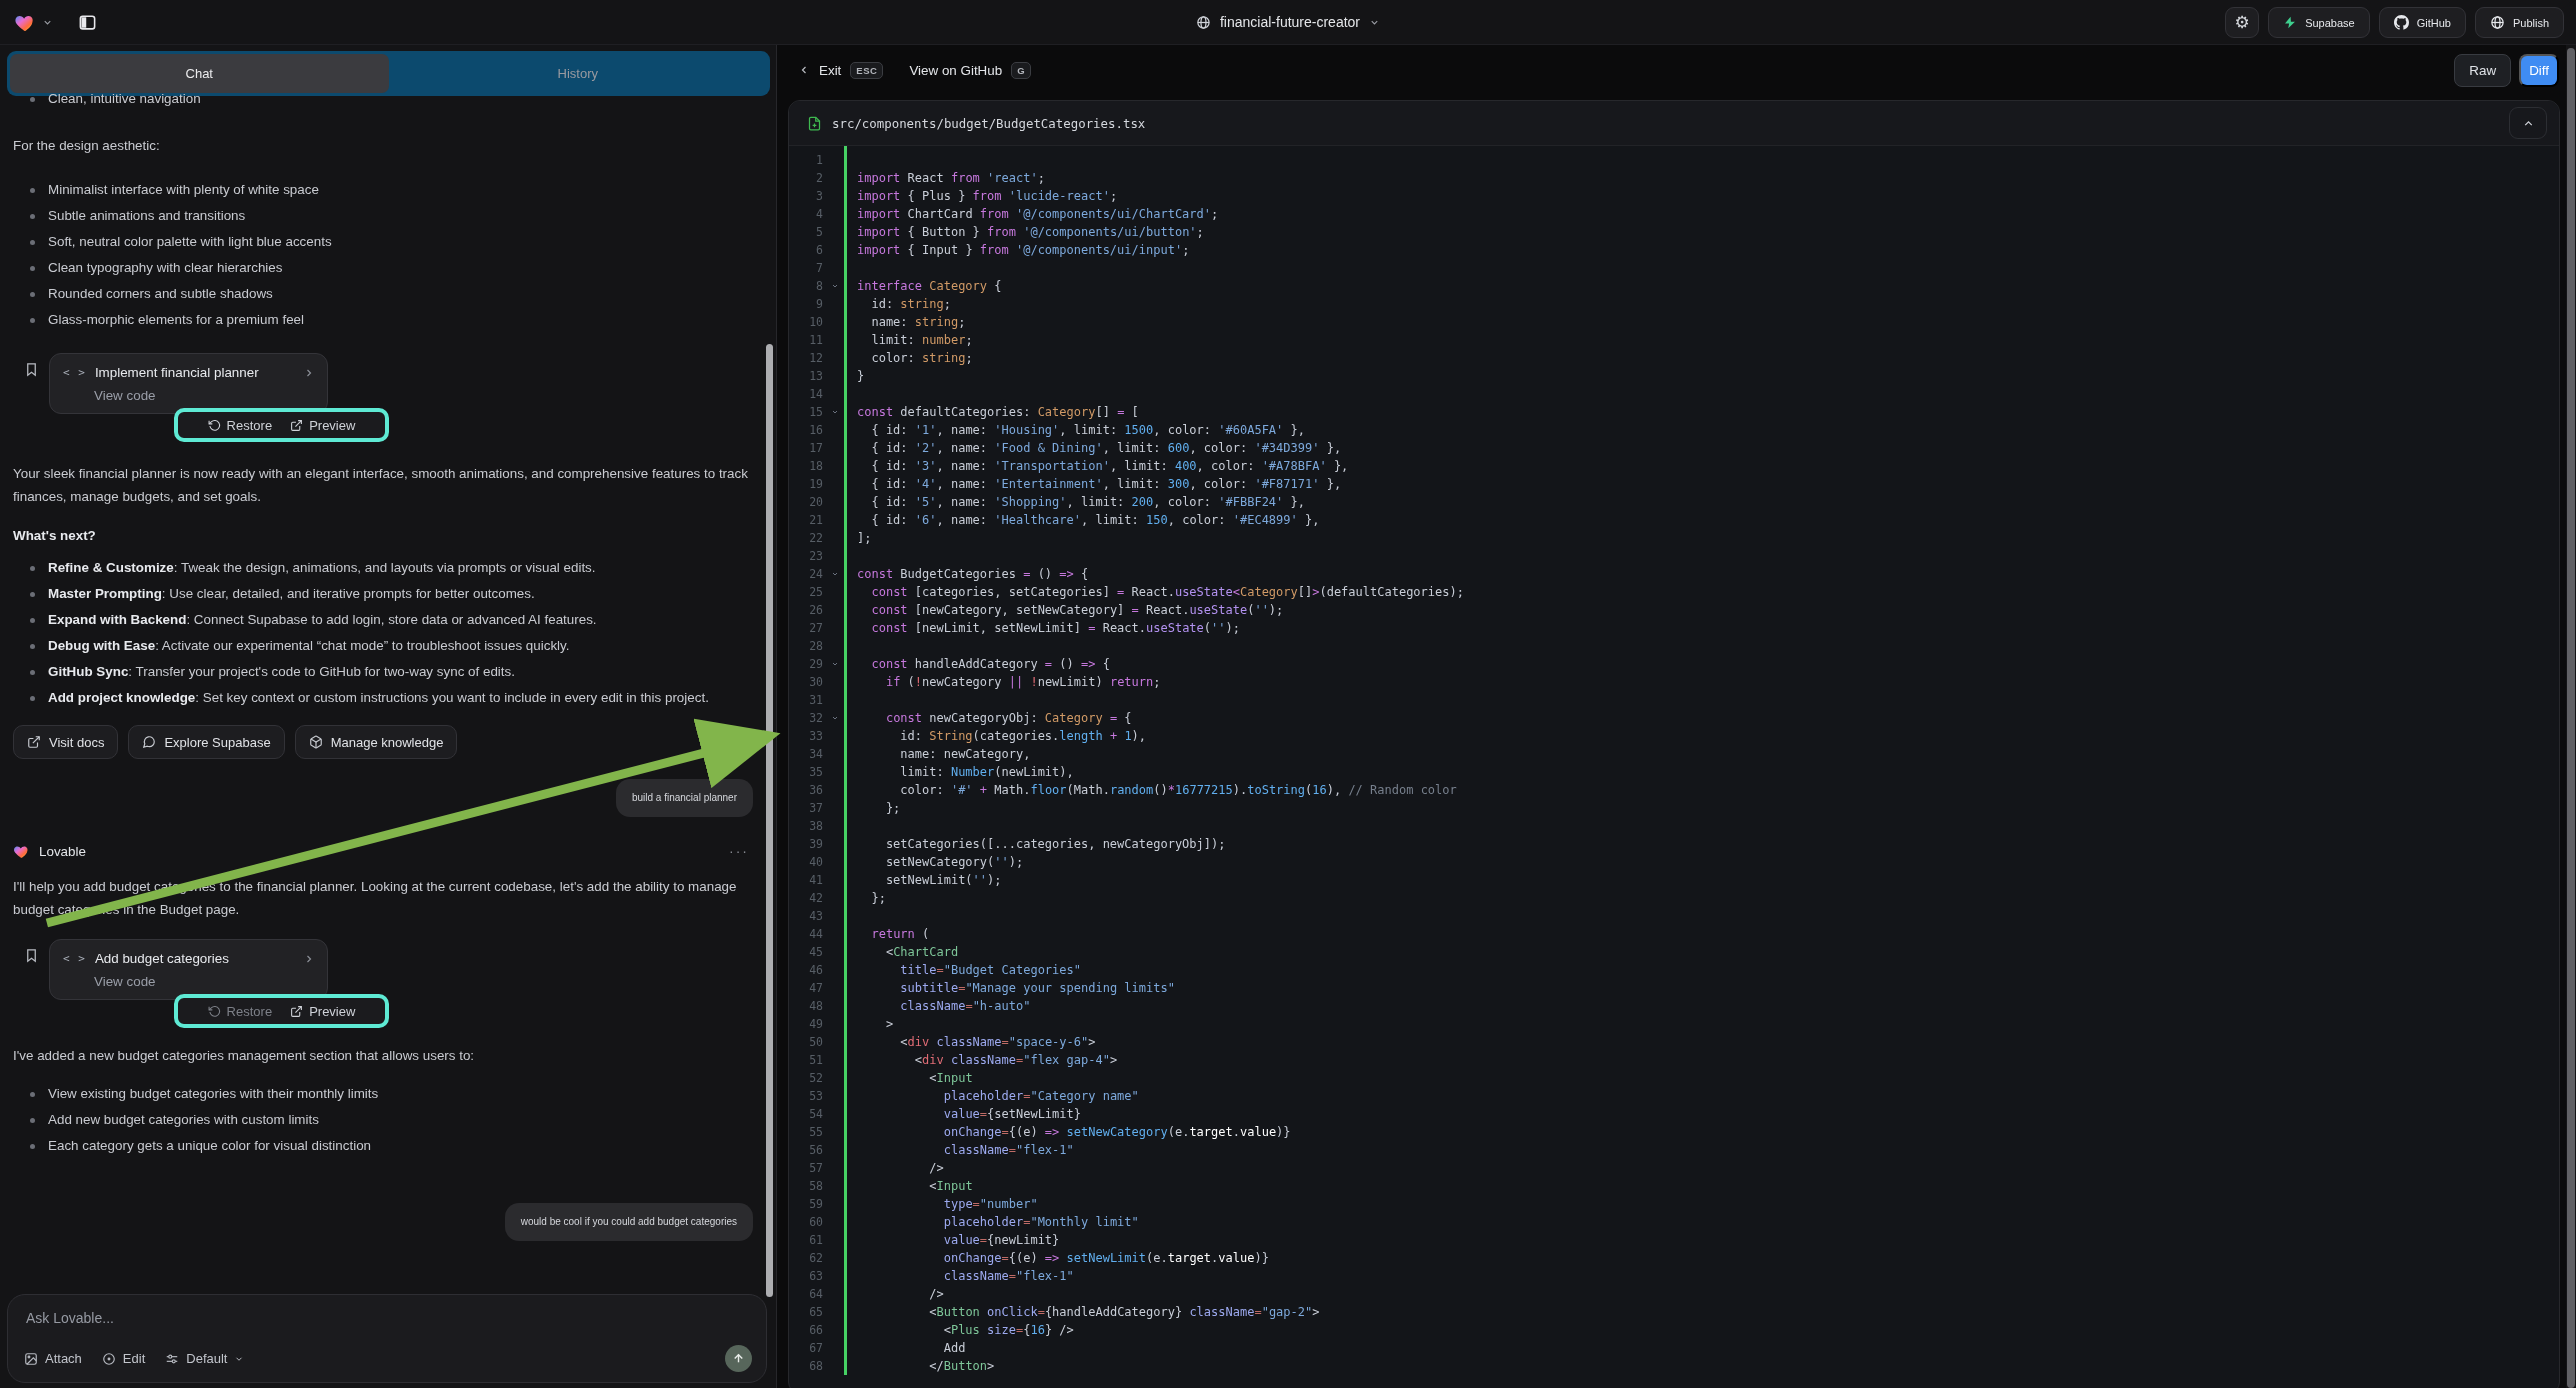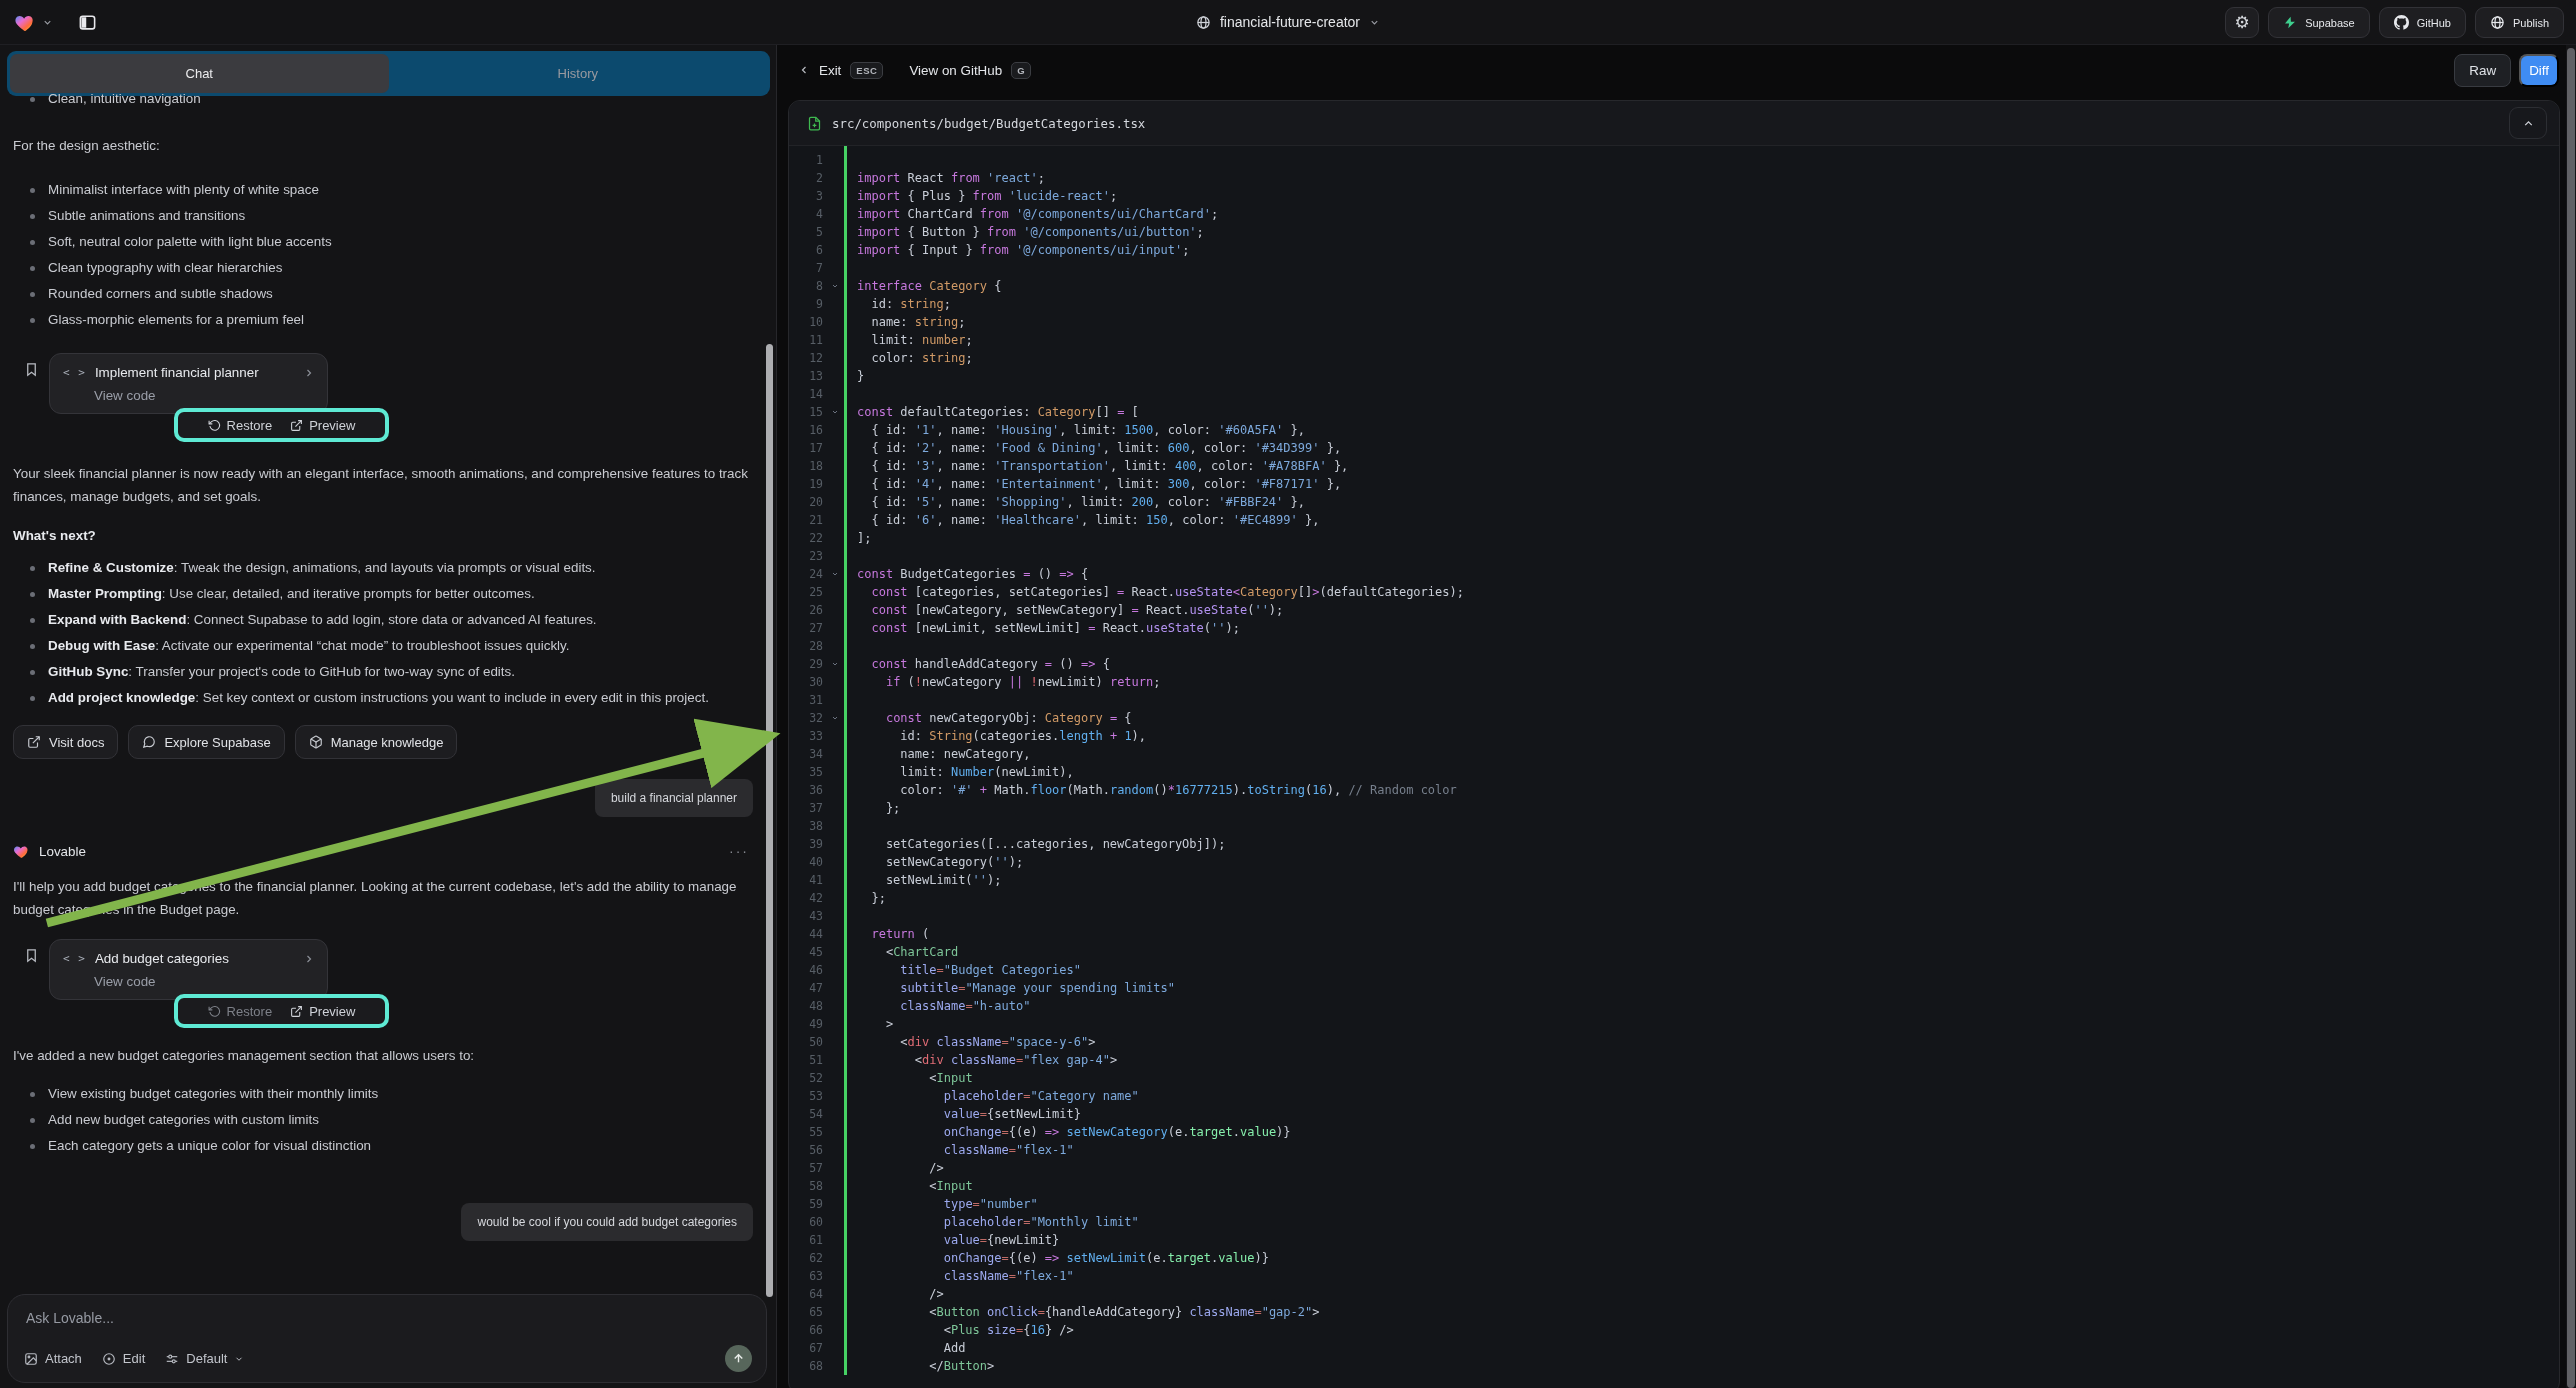--- a/index.html
+++ b/index.html
@@ -72,22 +72,22 @@
 
   
   .chips { display:flex; gap:10px; margin-top:14px; }
   .chip { height:34px; display:flex; align-items:center; gap:8px; padding:0 13px;
     background:#1d1d20; border:1px solid #323237; border-radius:10px; color:#e0e2e6;
     font-size:13px; }
   .chip svg { color:#c6c9cf; }
 
   
   .bubble-row { display:flex; justify-content:flex-end; padding-right:10px; }
-  .bubble { background:#2b2b2e; border-radius:8px; padding:10px 16px; color:#d6d8dd;
-    font-size:12px; line-height:18px; max-width:478px; }
+  .bubble { background:#2b2b2e; border-radius:14px; padding:10px 16px; color:#d6d8dd;
+    font-size:10px; line-height:18px; max-width:478px; }
 
   
   .lov-head { display:flex; align-items:center; gap:9px; margin-top:26px; padding-right:14px; }
   .lov-head .name { color:#e3e5e9; font-size:13.4px; }
   .lov-head .spacer { flex:1; }
   .lov-head .dots { color:#85888f; font-size:14px; letter-spacing:2px; }
 
   
   .composer { position:absolute; left:7px; right:9px; bottom:5px; height:89px; background:#1b1b1e;
     border:1px solid #2e2e33; border-radius:18px; padding:15px 16px 12px 18px; }
@@ -129,21 +129,21 @@
   .cl { display:flex; white-space:pre; }
   .cl .ln { width:38px; text-align:right; color:#575e66; flex:none; font-size:11.5px;
     padding-right:4px; }
   .cl .fold { width:16px; flex:none; display:flex; align-items:center; justify-content:center;
     color:#6b7280; }
   .cl .lt { padding-left:14px; color:#c9ced8; }
 
   .tk-k{color:#c678dd;} .tk-o{color:#c678dd;} .tk-s{color:#7da9dc;} .tk-n{color:#61afef;}
   .tk-t{color:#d19a66;} .tk-c{color:#7ec699;} .tk-h{color:#e06c75;} .tk-a{color:#9daaf0;}
   .tk-m{color:#61afef;} .tk-u{color:#b392f0;} .tk-d{color:#767f8c;} .tk-r{color:#e06c75;}
-  .tk-q{color:#bf6b66;} .tk-e{color:#86efac;} .tk-x{color:#c9ced8;}
+  .tk-q{color:#bf6b66;} .tk-e{color:#ffffff;} .tk-x{color:#c9ced8;}
 
   
   .win-scrollbar { position:absolute; right:0; top:45px; width:10px; bottom:0; background:#141416; }
   .win-scrollbar .thumb { position:absolute; left:1px; right:1px; top:3px; bottom:0;
     background:#616165; border-radius:5px; }
 
   
   .arrow-overlay { position:absolute; left:0; top:0; width:2576px; height:1388px;
     pointer-events:none; z-index:9; }
 

